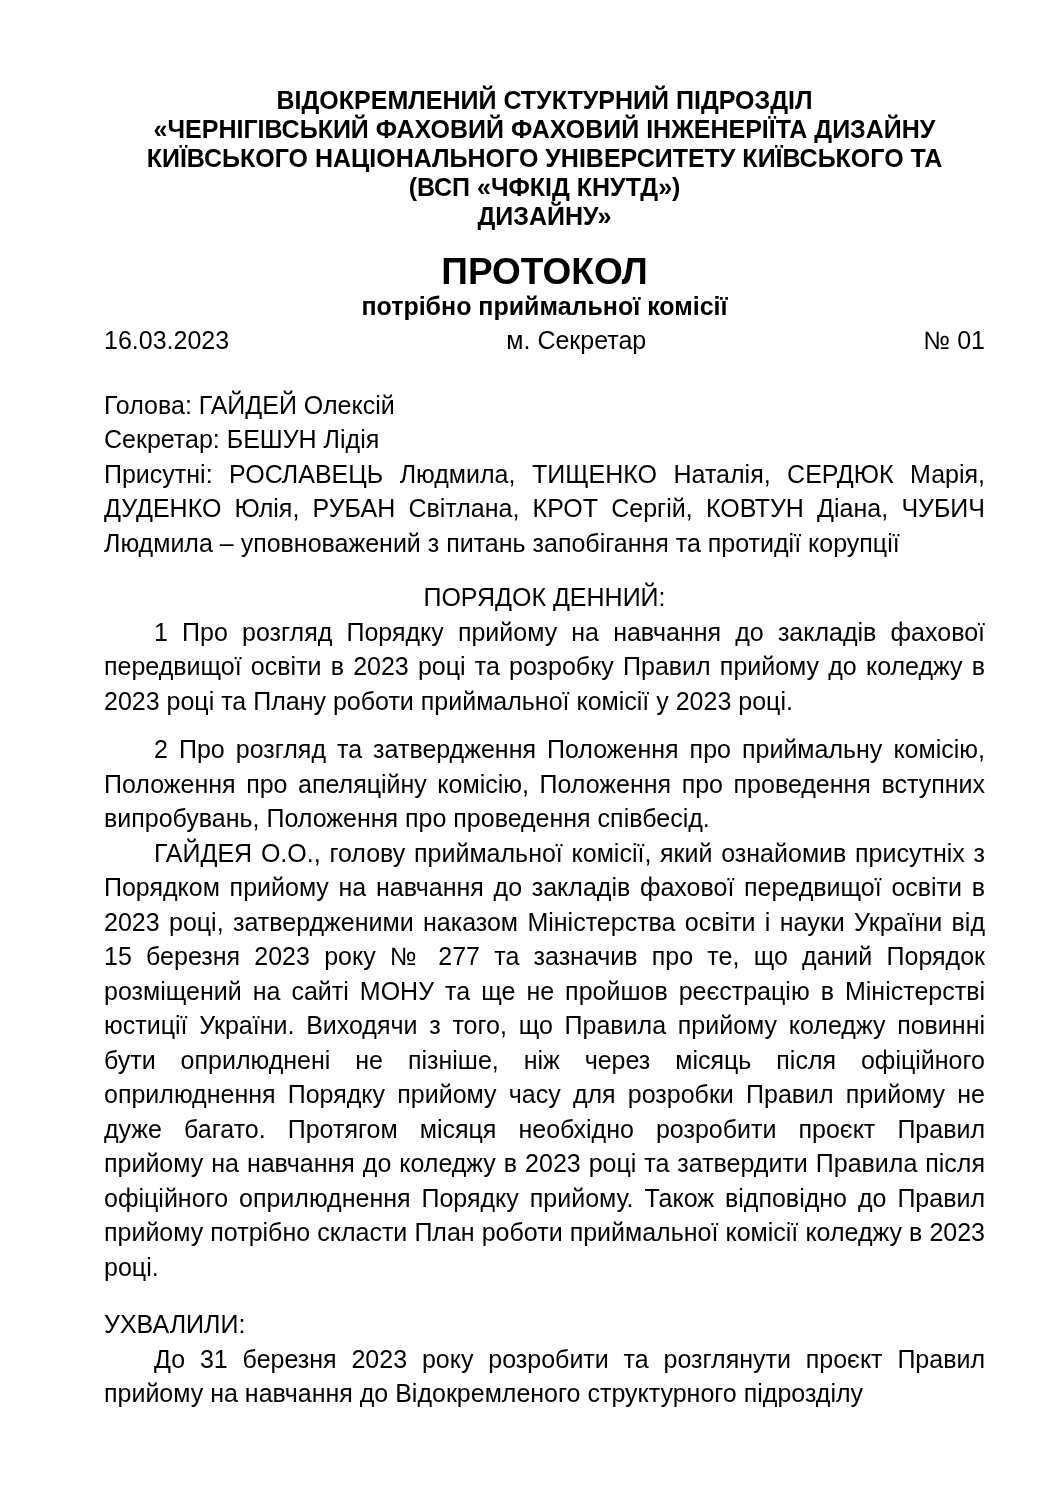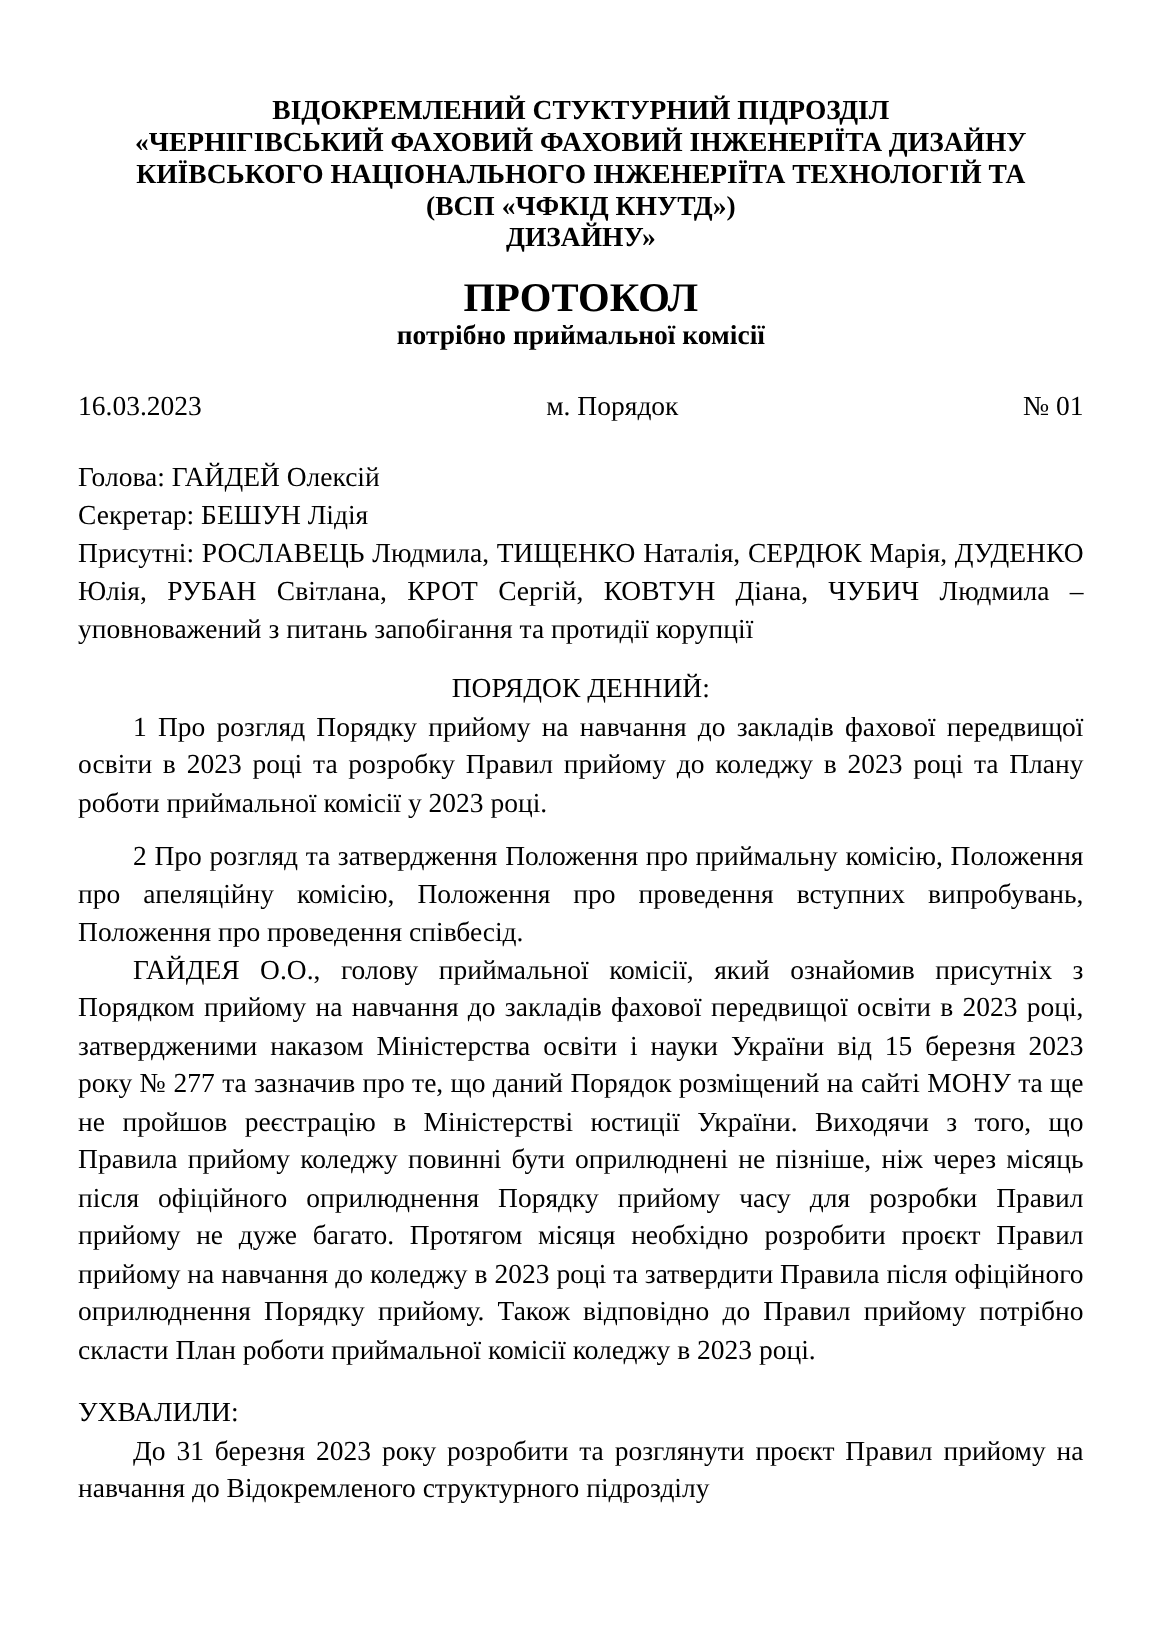--- a/index.html
+++ b/index.html
@@ -8,23 +8,23 @@
     background: #ffffff;
   }
   .page {
     position: relative;
     width: 1058px;
     height: 1497px;
     margin: 0 auto;
     background: #ffffff;
     color: #000000;
     box-sizing: border-box;
-    padding: 86px 73px 40px 71px;
+    padding: 86px 73px 40px 104px;
     overflow: hidden;
-    font-family: Liberation Serif, serif;
+    font-family: Liberation Sans, sans-serif;
     font-size: 25px;
     line-height: 34.5px;
   }
   .org-header {
     text-align: center;
     font-weight: bold;
     font-size: 25px;
     line-height: 29px;
   }
   .doc-title {
@@ -37,21 +37,20 @@
   .doc-subtitle {
     text-align: center;
     font-weight: bold;
     font-size: 25px;
     line-height: 34px;
   }
   .meta-row {
     display: flex;
     justify-content: space-between;
     align-items: baseline;
-    margin-top: 30px;
   }
   .meta-row .meta-place { text-align: center; flex: 1; }
   .officials { margin-top: 30px; }
   .officials p { margin: 0; }
   .justify { text-align: justify; }
   .indent { text-indent: 50px; }
   .centered { text-align: center; }
   .body-par {
     margin: 0;
     text-align: justify;
@@ -67,31 +66,31 @@
   p { margin: 0; }
 </style>
 </head>
 <body>
 
 <div class="page">
 
   <div class="org-header">
     <div>ВІДОКРЕМЛЕНИЙ СТУКТУРНИЙ ПІДРОЗДІЛ</div>
     <div>«ЧЕРНІГІВСЬКИЙ ФАХОВИЙ ФАХОВИЙ ІНЖЕНЕРІЇТА ДИЗАЙНУ</div>
-    <div>КИЇВСЬКОГО НАЦІОНАЛЬНОГО ІНЖЕНЕРІЇТА ТЕХНОЛОГІЙ ТА</div>
+    <div>КИЇВСЬКОГО НАЦІОНАЛЬНОГО УНІВЕРСИТЕТУ КИЇВСЬКОГО ТА</div>
     <div>(ВСП «ЧФКІД КНУТД»)</div>
     <div>ДИЗАЙНУ»</div>
   </div>
 
   <div class="doc-title">ПРОТОКОЛ</div>
   <div class="doc-subtitle">потрібно приймальної комісії</div>
 
   <div class="meta-row">
     <span class="meta-date">16.03.2023</span>
-    <span class="meta-place">м. Порядок</span>
+    <span class="meta-place">м. Секретар</span>
     <span class="meta-number">№ 01</span>
   </div>
 
   <div class="officials">
     <p>Голова: ГАЙДЕЙ Олексій</p>
     <p>Секретар: БЕШУН Лідія</p>
     <p class="justify">Присутні: РОСЛАВЕЦЬ Людмила, ТИЩЕНКО Наталія, СЕРДЮК Марія, ДУДЕНКО Юлія, РУБАН Світлана, КРОТ Сергій, КОВТУН Діана, ЧУБИЧ Людмила – уповноважений з питань запобігання та протидії корупції</p>
   </div>
 
   <div class="centered agenda-heading">ПОРЯДОК ДЕННИЙ:</div>

